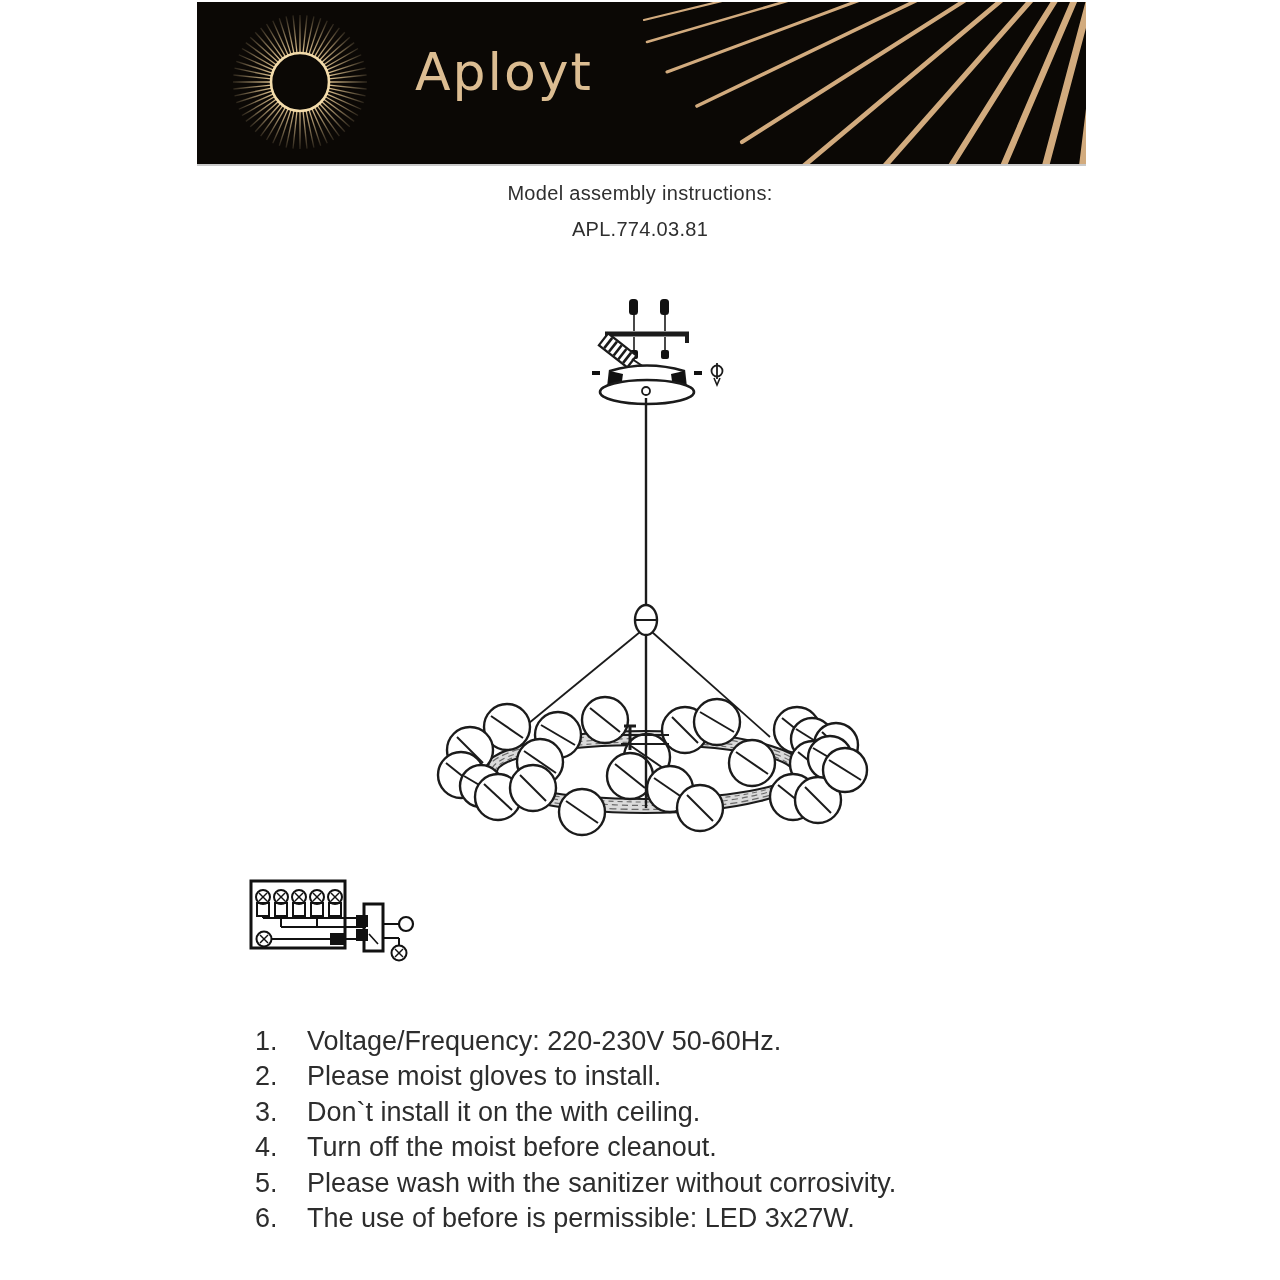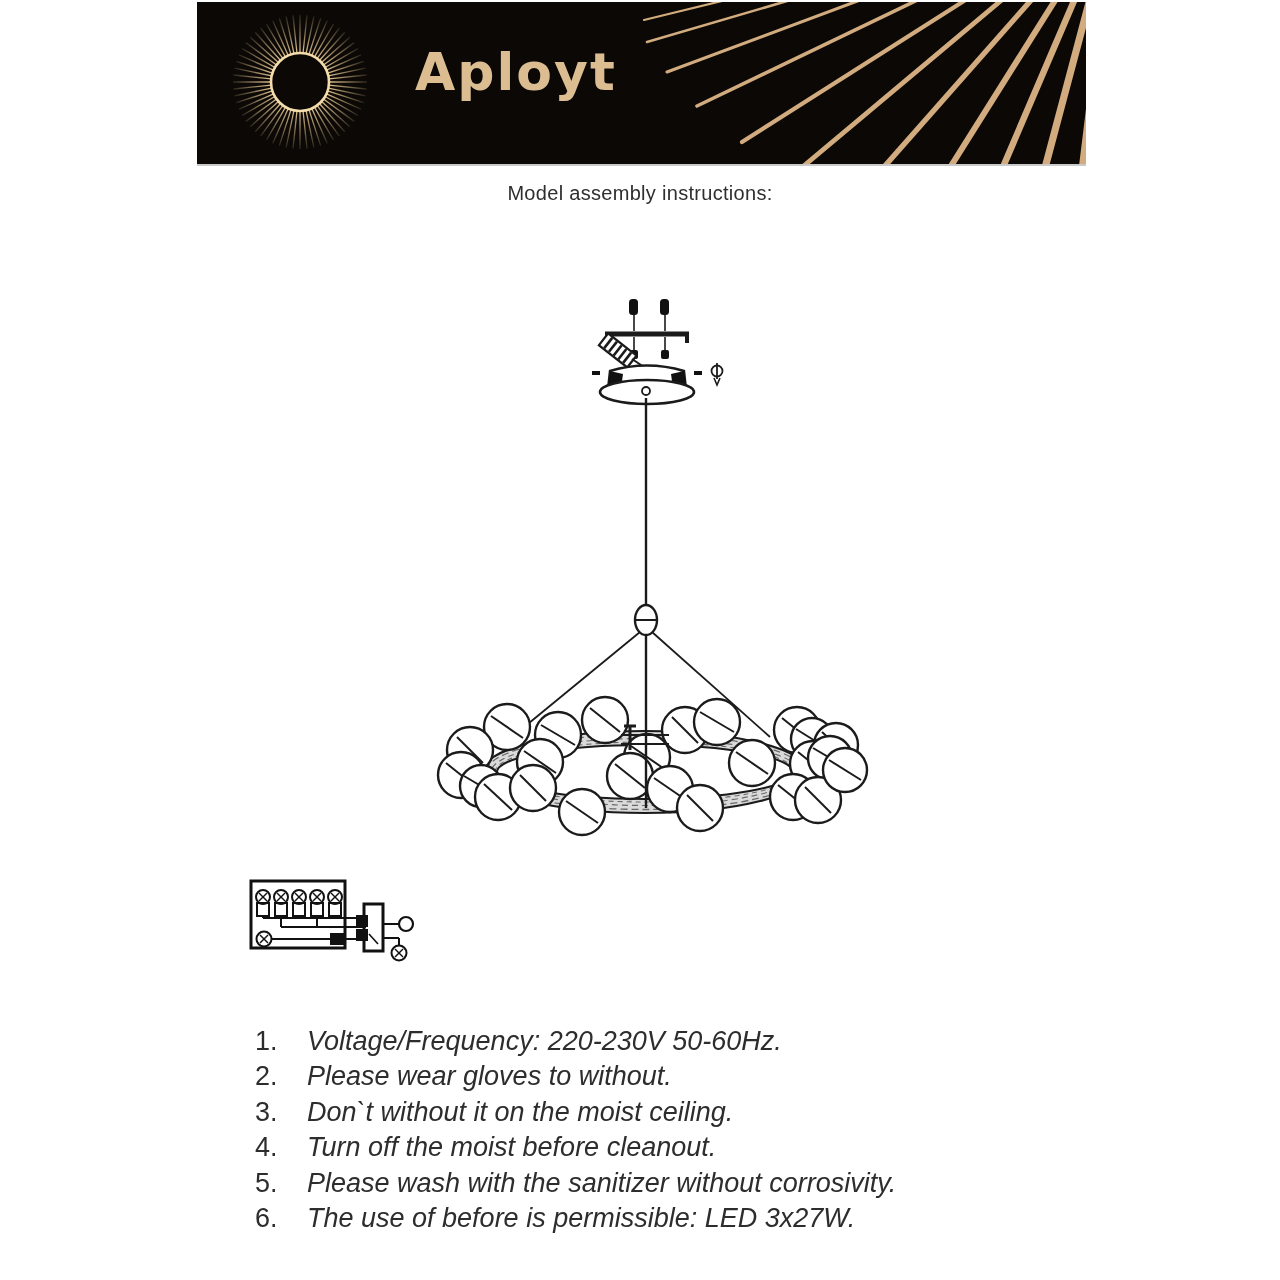--- a/index.html
+++ b/index.html
@@ -8,40 +8,40 @@
     font-family:"Liberation Sans", sans-serif;overflow:hidden;
   }
   
   .banner{
     position:absolute;left:197px;top:2px;width:889px;height:162px;
     background:#0b0805;border-bottom:2px solid #c9c9c9;overflow:hidden;
   }
   .banner svg{position:absolute;top:0;left:0;}
   .brand{
     position:absolute;left:218px;top:40px;
-    font-family:"DejaVu Sans", sans-serif;font-weight:700;
+    font-family:"DejaVu Sans", sans-serif;font-weight:400;
     font-size:52px;letter-spacing:2px;color:#dcbd92;
   }
   
   .title-block{
     position:absolute;left:0;top:176px;width:1280px;text-align:center;
     color:#2f2f2f;font-size:20px;line-height:35.5px;font-weight:500;
     letter-spacing:.3px;
   }
   
   .fig{position:absolute;}
   .fig svg{display:block;}
   
   .instr{
     position:absolute;left:255px;top:1024px;width:830px;
     color:#2d2d2d;font-size:27px;line-height:35.4px;font-weight:500;
   }
   .instr .row{display:flex;}
   .instr .num{width:52px;flex:0 0 52px;}
-  .instr .txt{flex:1;font-style:italic;}
+  .instr .txt{flex:1;}
 </style>
 </head>
 <body>
 
 <div class="banner">
 
   <svg width="889" height="162" viewBox="0 0 889 162">
     <defs>
       <radialGradient id="fade" cx="50%" cy="50%" r="50%">
         <stop offset="40%" stop-color="#0b0805" stop-opacity="0"></stop>
@@ -90,20 +90,21 @@
       <line x1="918" y1="-97" x2="450" y2="40" stroke-width="2.6"></line>
       <line x1="918" y1="-97" x2="447" y2="18" stroke-width="2.2"></line>
       <line x1="918" y1="-97" x2="438" y2="-2" stroke-width="1.8"></line>
     </g>
   </svg>
   <span class="brand">Aployt</span>
 </div>
 
 <div class="title-block">
   <div>Model assembly instructions:</div>
+  <div>APL.774.03.81</div>
 </div>
 
 <div class="fig" style="left:420px;top:280px;">
 <svg width="470" height="570" viewBox="420 280 470 570" fill="none" stroke="#1b1b1b" stroke-width="2.2">
 
   <g>
     <rect x="629" y="299" width="9" height="16" rx="3.5" fill="#111" stroke="none"></rect>
     <rect x="660" y="299" width="9" height="16" rx="3.5" fill="#111" stroke="none"></rect>
     <line x1="634" y1="315" x2="634" y2="331" stroke-width="1.6"></line>
     <line x1="665" y1="315" x2="665" y2="331" stroke-width="1.6"></line>
@@ -293,25 +294,25 @@
 </svg>
 </div>
 
 <div class="instr">
   <div class="row">
     <span class="num">1.</span>
     <span class="txt">Voltage/Frequency: 220-230V 50-60Hz.</span>
   </div>
   <div class="row">
     <span class="num">2.</span>
-    <span class="txt">Please wear gloves to without.</span>
+    <span class="txt">Please moist gloves to install.</span>
   </div>
   <div class="row">
     <span class="num">3.</span>
-    <span class="txt">Don`t without it on the moist ceiling.</span>
+    <span class="txt">Don`t install it on the with ceiling.</span>
   </div>
   <div class="row">
     <span class="num">4.</span>
     <span class="txt">Turn off the moist before cleanout.</span>
   </div>
   <div class="row">
     <span class="num">5.</span>
     <span class="txt">Please wash with the sanitizer without corrosivity.</span>
   </div>
   <div class="row">

